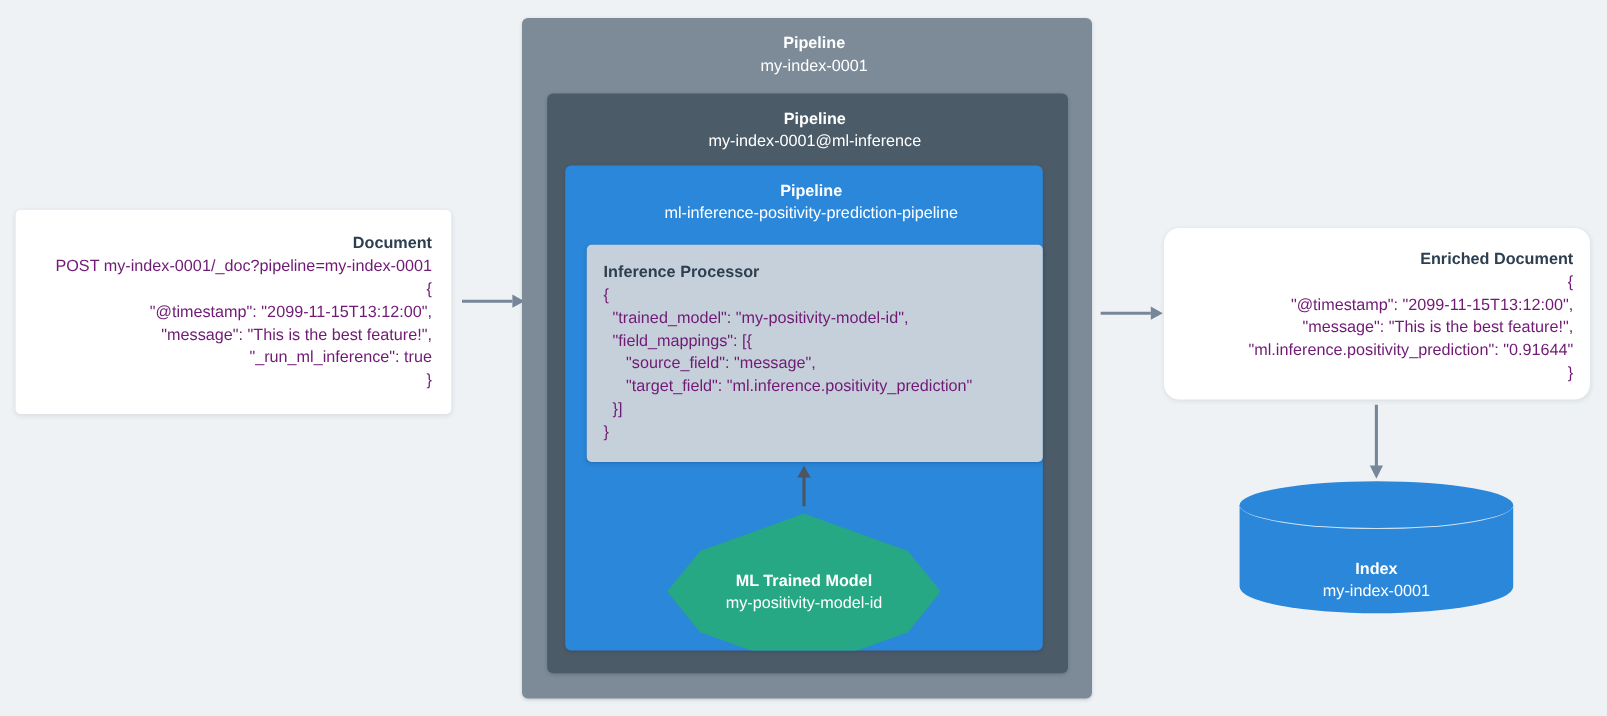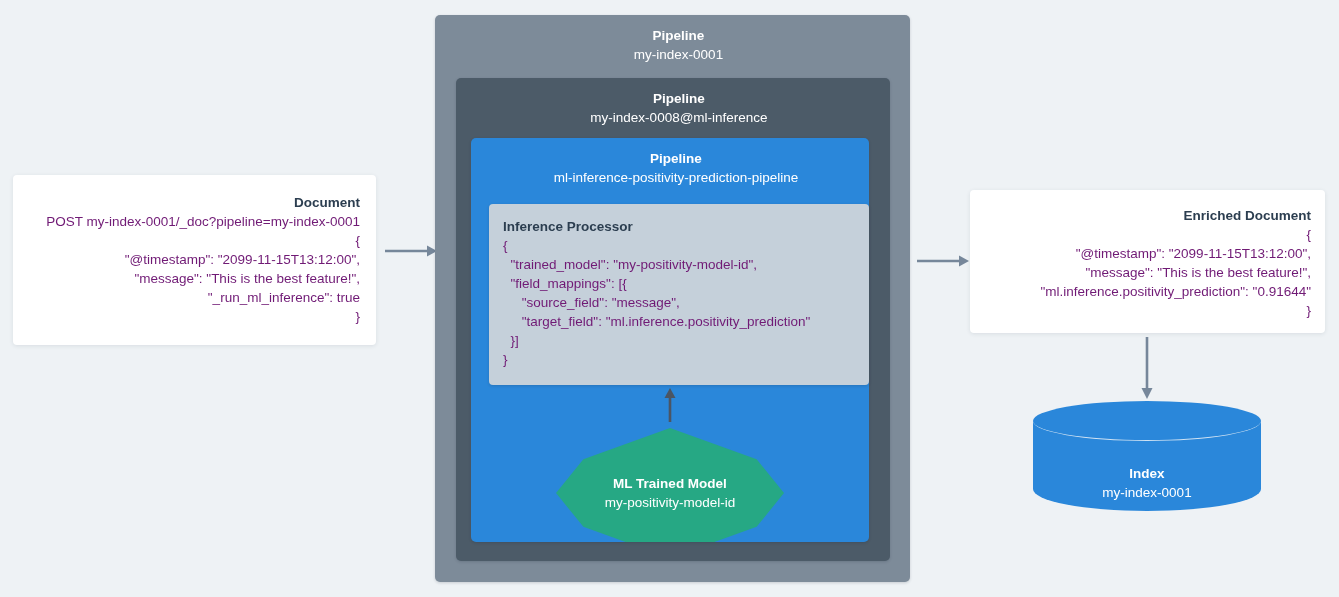--- a/index.html
+++ b/index.html
@@ -163,21 +163,21 @@
   <div class="pipe pipe-outer" style="left:435px; top:15px; width:475px; height:567px;">
     <div class="pipe-head">
       <div class="kind">Pipeline</div>
       <div class="name">my-index-0001</div>
     </div>
   </div>
 
   <div class="pipe pipe-mid" style="left:456px; top:78px; width:434px; height:483px;">
     <div class="pipe-head">
       <div class="kind">Pipeline</div>
-      <div class="name">my-index-0008@ml-inference</div>
+      <div class="name">my-index-0001@ml-inference</div>
     </div>
   </div>
 
   <div class="pipe pipe-inner" style="left:471px; top:138px; width:398px; height:404px;">
     <div class="pipe-head">
       <div class="kind">Pipeline</div>
       <div class="name">ml-inference-positivity-prediction-pipeline</div>
     </div>
 
     <div class="hexagon" style="left:85px; top:290px; width:228px; height:130px;">
@@ -204,21 +204,21 @@
     </svg>
   </div>
 
   <div class="arrow" style="left:917px; top:253px; width:52px; height:16px;">
     <svg width="52" height="16" viewBox="0 0 52 16">
       <line x1="0" y1="8" x2="42" y2="8" stroke="#76879a" stroke-width="2.4"></line>
       <polygon points="42,2.5 52,8 42,13.5" fill="#76879a"></polygon>
     </svg>
   </div>
 
-  <div class="doc-card" style="left:970px; top:190px; width:355px; height:143px; padding:16px 14px 0 14px;">
+  <div class="doc-card" style="left:970px; top:190px; width:355px; height:143px; padding:16px 14px 0 14px;border-radius:13px;">
     <div class="doc-title">Enriched Document</div>
     <div class="doc-line">{</div>
     <div class="doc-line">  "@timestamp": "2099-11-15T13:12:00",</div>
     <div class="doc-line">  "message": "This is the best feature!",</div>
     <div class="doc-line">  "ml.inference.positivity_prediction": "0.91644"</div>
     <div class="doc-line">}</div>
   </div>
 
   <div class="arrow" style="left:1139px; top:337px; width:16px; height:62px;">
     <svg width="16" height="62" viewBox="0 0 16 62">

